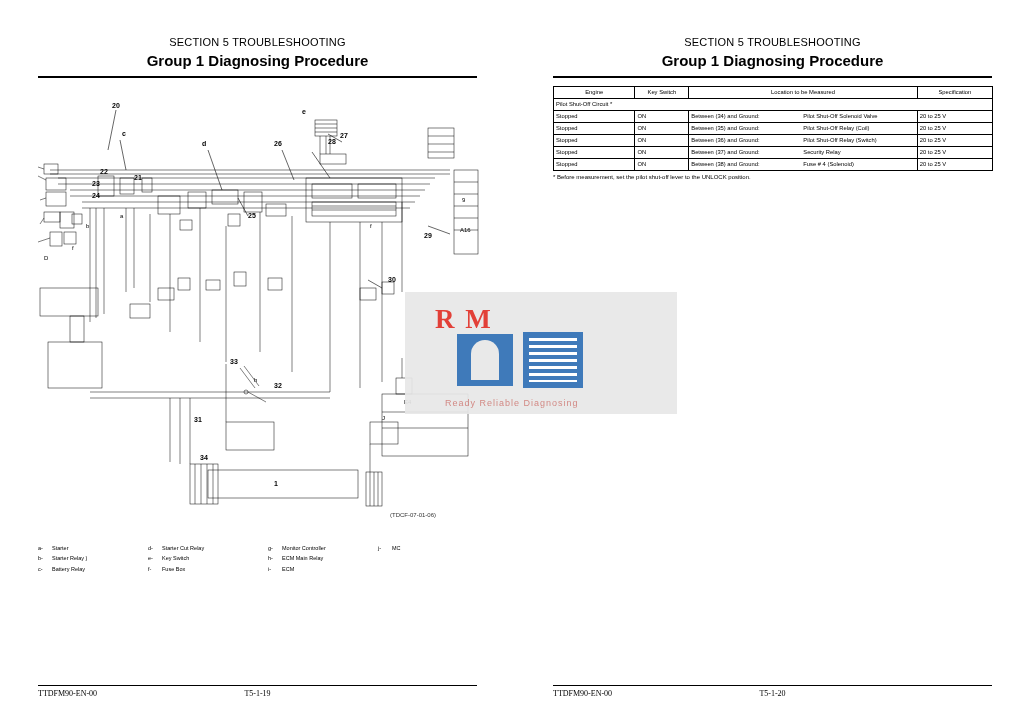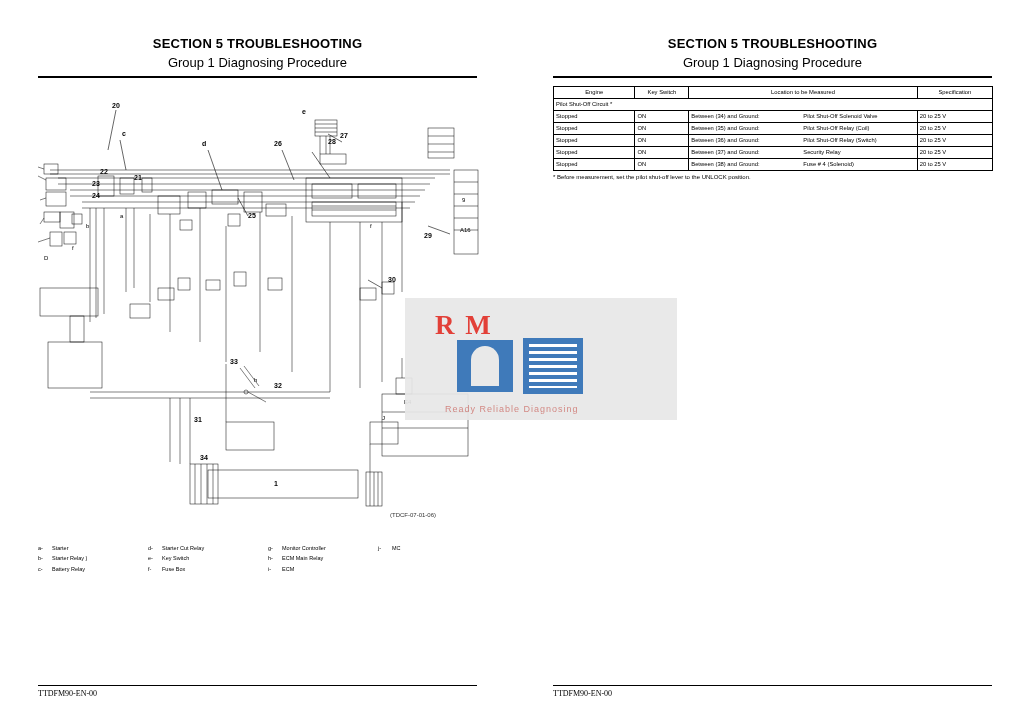--- a/index.html
+++ b/index.html
@@ -26,28 +26,28 @@
 
   
   .pg-header {
     position: absolute;
     left: 38px;
     right: 38px;
     top: 36px;
     text-align: center;
   }
   .pg-header .sec-title {
-    font-size: 13px;
-    font-weight: bold;
+    font-size: 11px;
+    font-weight: normal;
     letter-spacing: 0.2px;
     margin: 0 0 4px 0;
   }
   .pg-header .grp-title {
-    font-size: 13px;
-    font-weight: normal;
+    font-size: 15px;
+    font-weight: bold;
     margin: 0;
   }
   .hdr-rule {
     position: absolute;
     left: 38px;
     right: 38px;
     top: 76px;
     border-top: 2px solid #000;
     height: 0;
   }
@@ -102,21 +102,20 @@
   .watermark {
     position: absolute;
     left: 405px;
     top: 292px;
     width: 272px;
     height: 122px;
     background: #e8e8e8;
     opacity: 0.92;
     z-index: 5;
     overflow: hidden;
-    margin-top: 6px;
   }
   .wm-text {
     position: absolute;
     left: 30px;
     top: 12px;
     font-size: 27px;
     font-weight: bold;
     color: #e03028;
     letter-spacing: 2px;
     font-family: "Liberation Serif", serif;
@@ -442,20 +441,21 @@
     <div class="legend-col lc3">
       <div class="row">
         <span class="key">j-</span><span>MC</span>
       </div>
     </div>
   </div>
 
   <div class="pg-footer">
     <div class="frule"></div>
     <div class="fleft">TTDFM90-EN-00</div>
+    <div class="fcenter">T5-1-19</div>
   </div>
 </div>
 
 <div class="page page-right">
 
   <div class="pg-header">
     <div class="sec-title">SECTION 5 TROUBLESHOOTING</div>
     <div class="grp-title">Group 1 Diagnosing Procedure</div>
   </div>
   <div class="hdr-rule"></div>
@@ -530,14 +530,15 @@
           <td>20 to 25 V</td>
         </tr>
       </tbody>
     </table>
     <div class="tbl-note">* Before measurement, set the pilot shut-off lever to the UNLOCK position.</div>
   </div>
 
   <div class="pg-footer">
     <div class="frule"></div>
     <div class="fleft">TTDFM90-EN-00</div>
+    <div class="fcenter">T5-1-20</div>
   </div>
 </div>
 
 </body></html>

